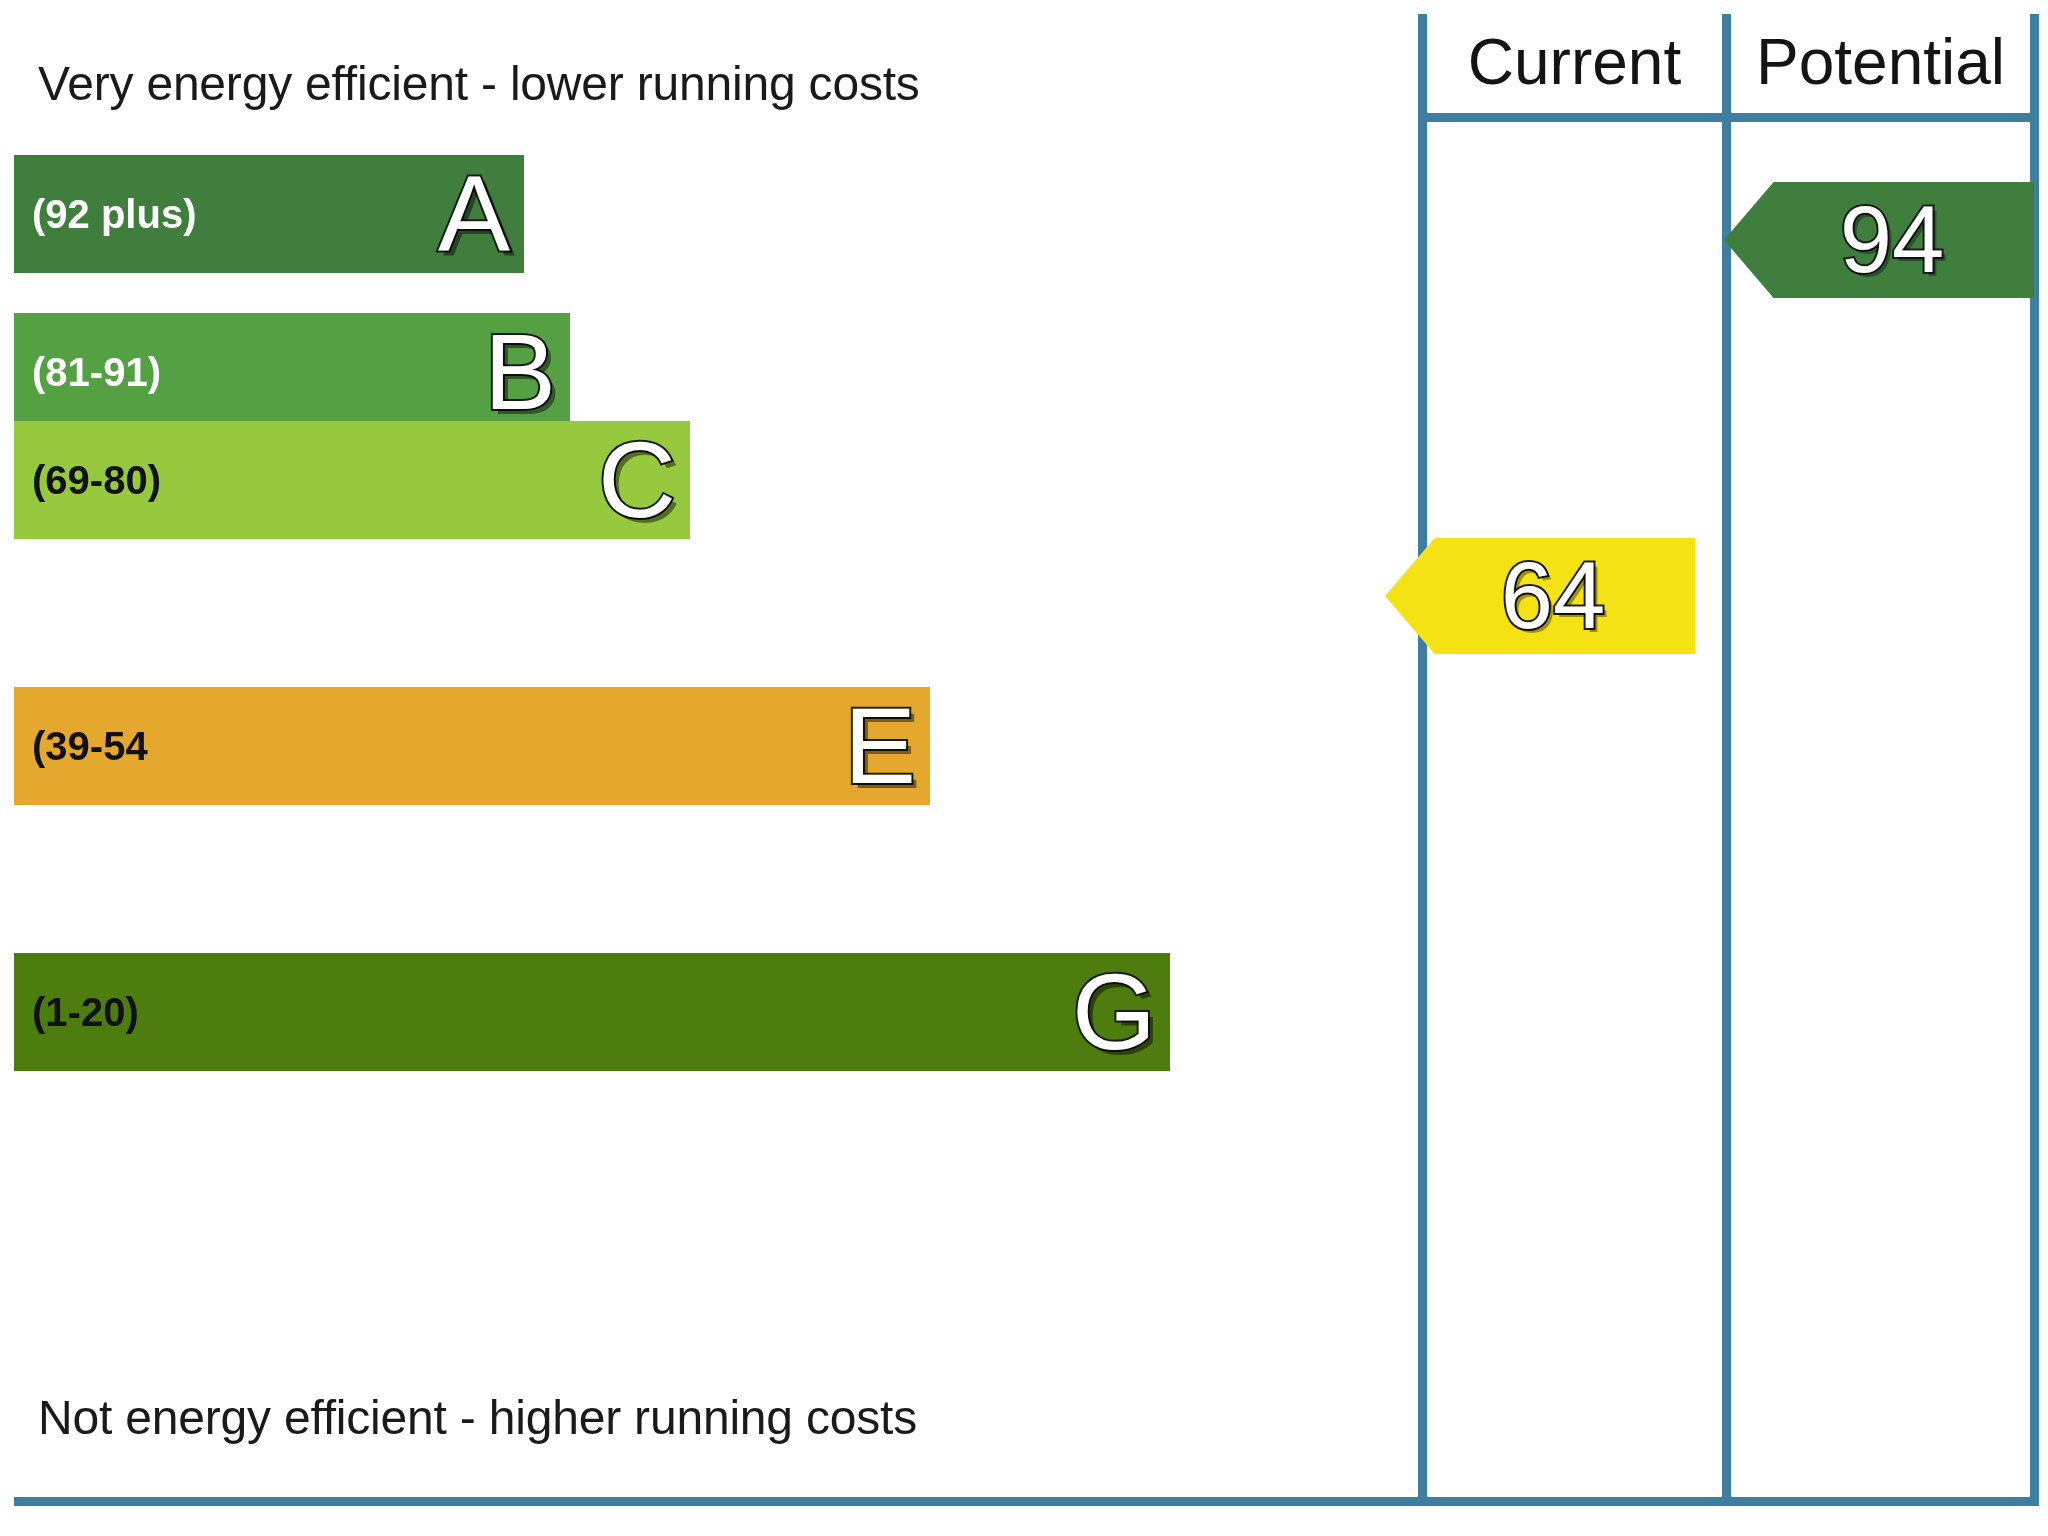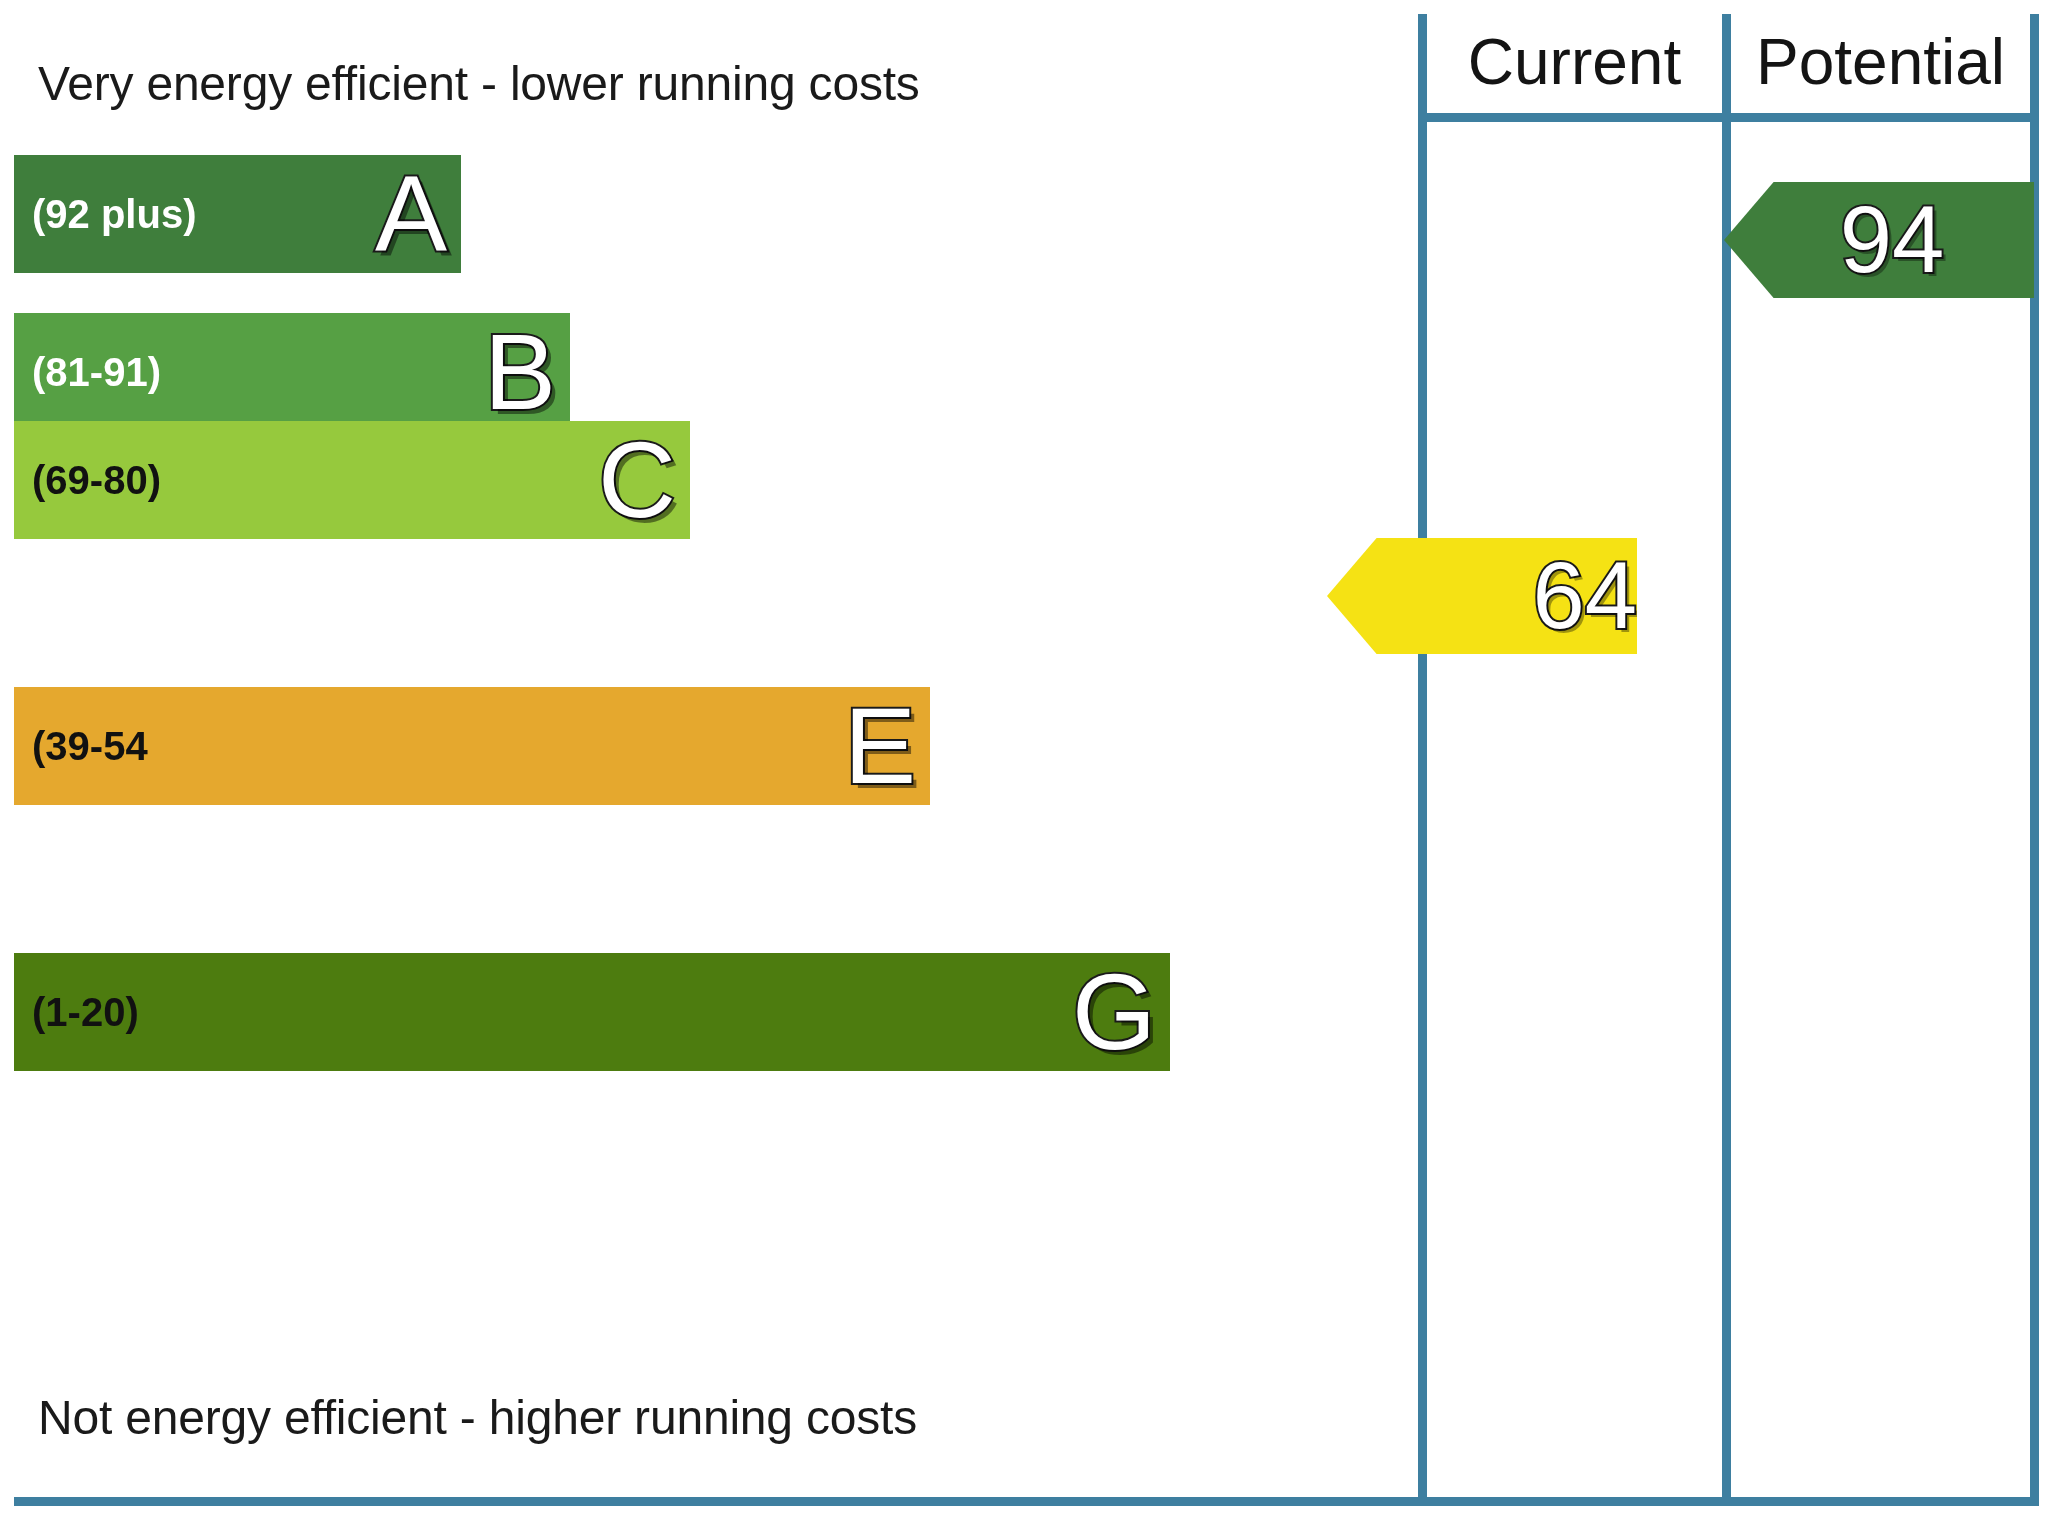--- a/index.html
+++ b/index.html
@@ -104,21 +104,21 @@
 </style>
 </head>
 <body>
 
 <div id="epc">
 
   <div class="edge-caption" id="caption-top">Very energy efficient - lower running costs</div>
 
   <div id="bands">
 
-    <div class="band" style="top:155px;width:447px;background:#3f7e3c;">
+    <div class="band" style="top:155px;width:510px;background:#3f7e3c;">
       <span class="range light">(92 plus)</span>
       <span class="letter">A</span>
     </div>
 
     <div class="band" style="top:301px;width:556px;background:#56a044;margin-top:12px;">
       <span class="range light">(81-91)</span>
       <span class="letter">B</span>
     </div>
 
     <div class="band" style="top:421px;width:676px;background:#96c93d;">
@@ -152,17 +152,17 @@
     <span>Current</span>
   </div>
   <div class="col-head" style="left:1731px;width:299px;">
     <span>Potential</span>
   </div>
 
   <div class="score" style="left:1724px;top:182px;width:310px;background:#3f7e3c;">
     <span class="val">94</span>
   </div>
 
-  <div class="score" style="left:1327px;top:538px;width:310px;background:#f5e214;justify-content:flex-end;">
+  <div class="score" style="left:1385px;top:538px;width:310px;background:#f5e214;">
     <span class="val">64</span>
   </div>
 
 </div>
 
 </body></html>

